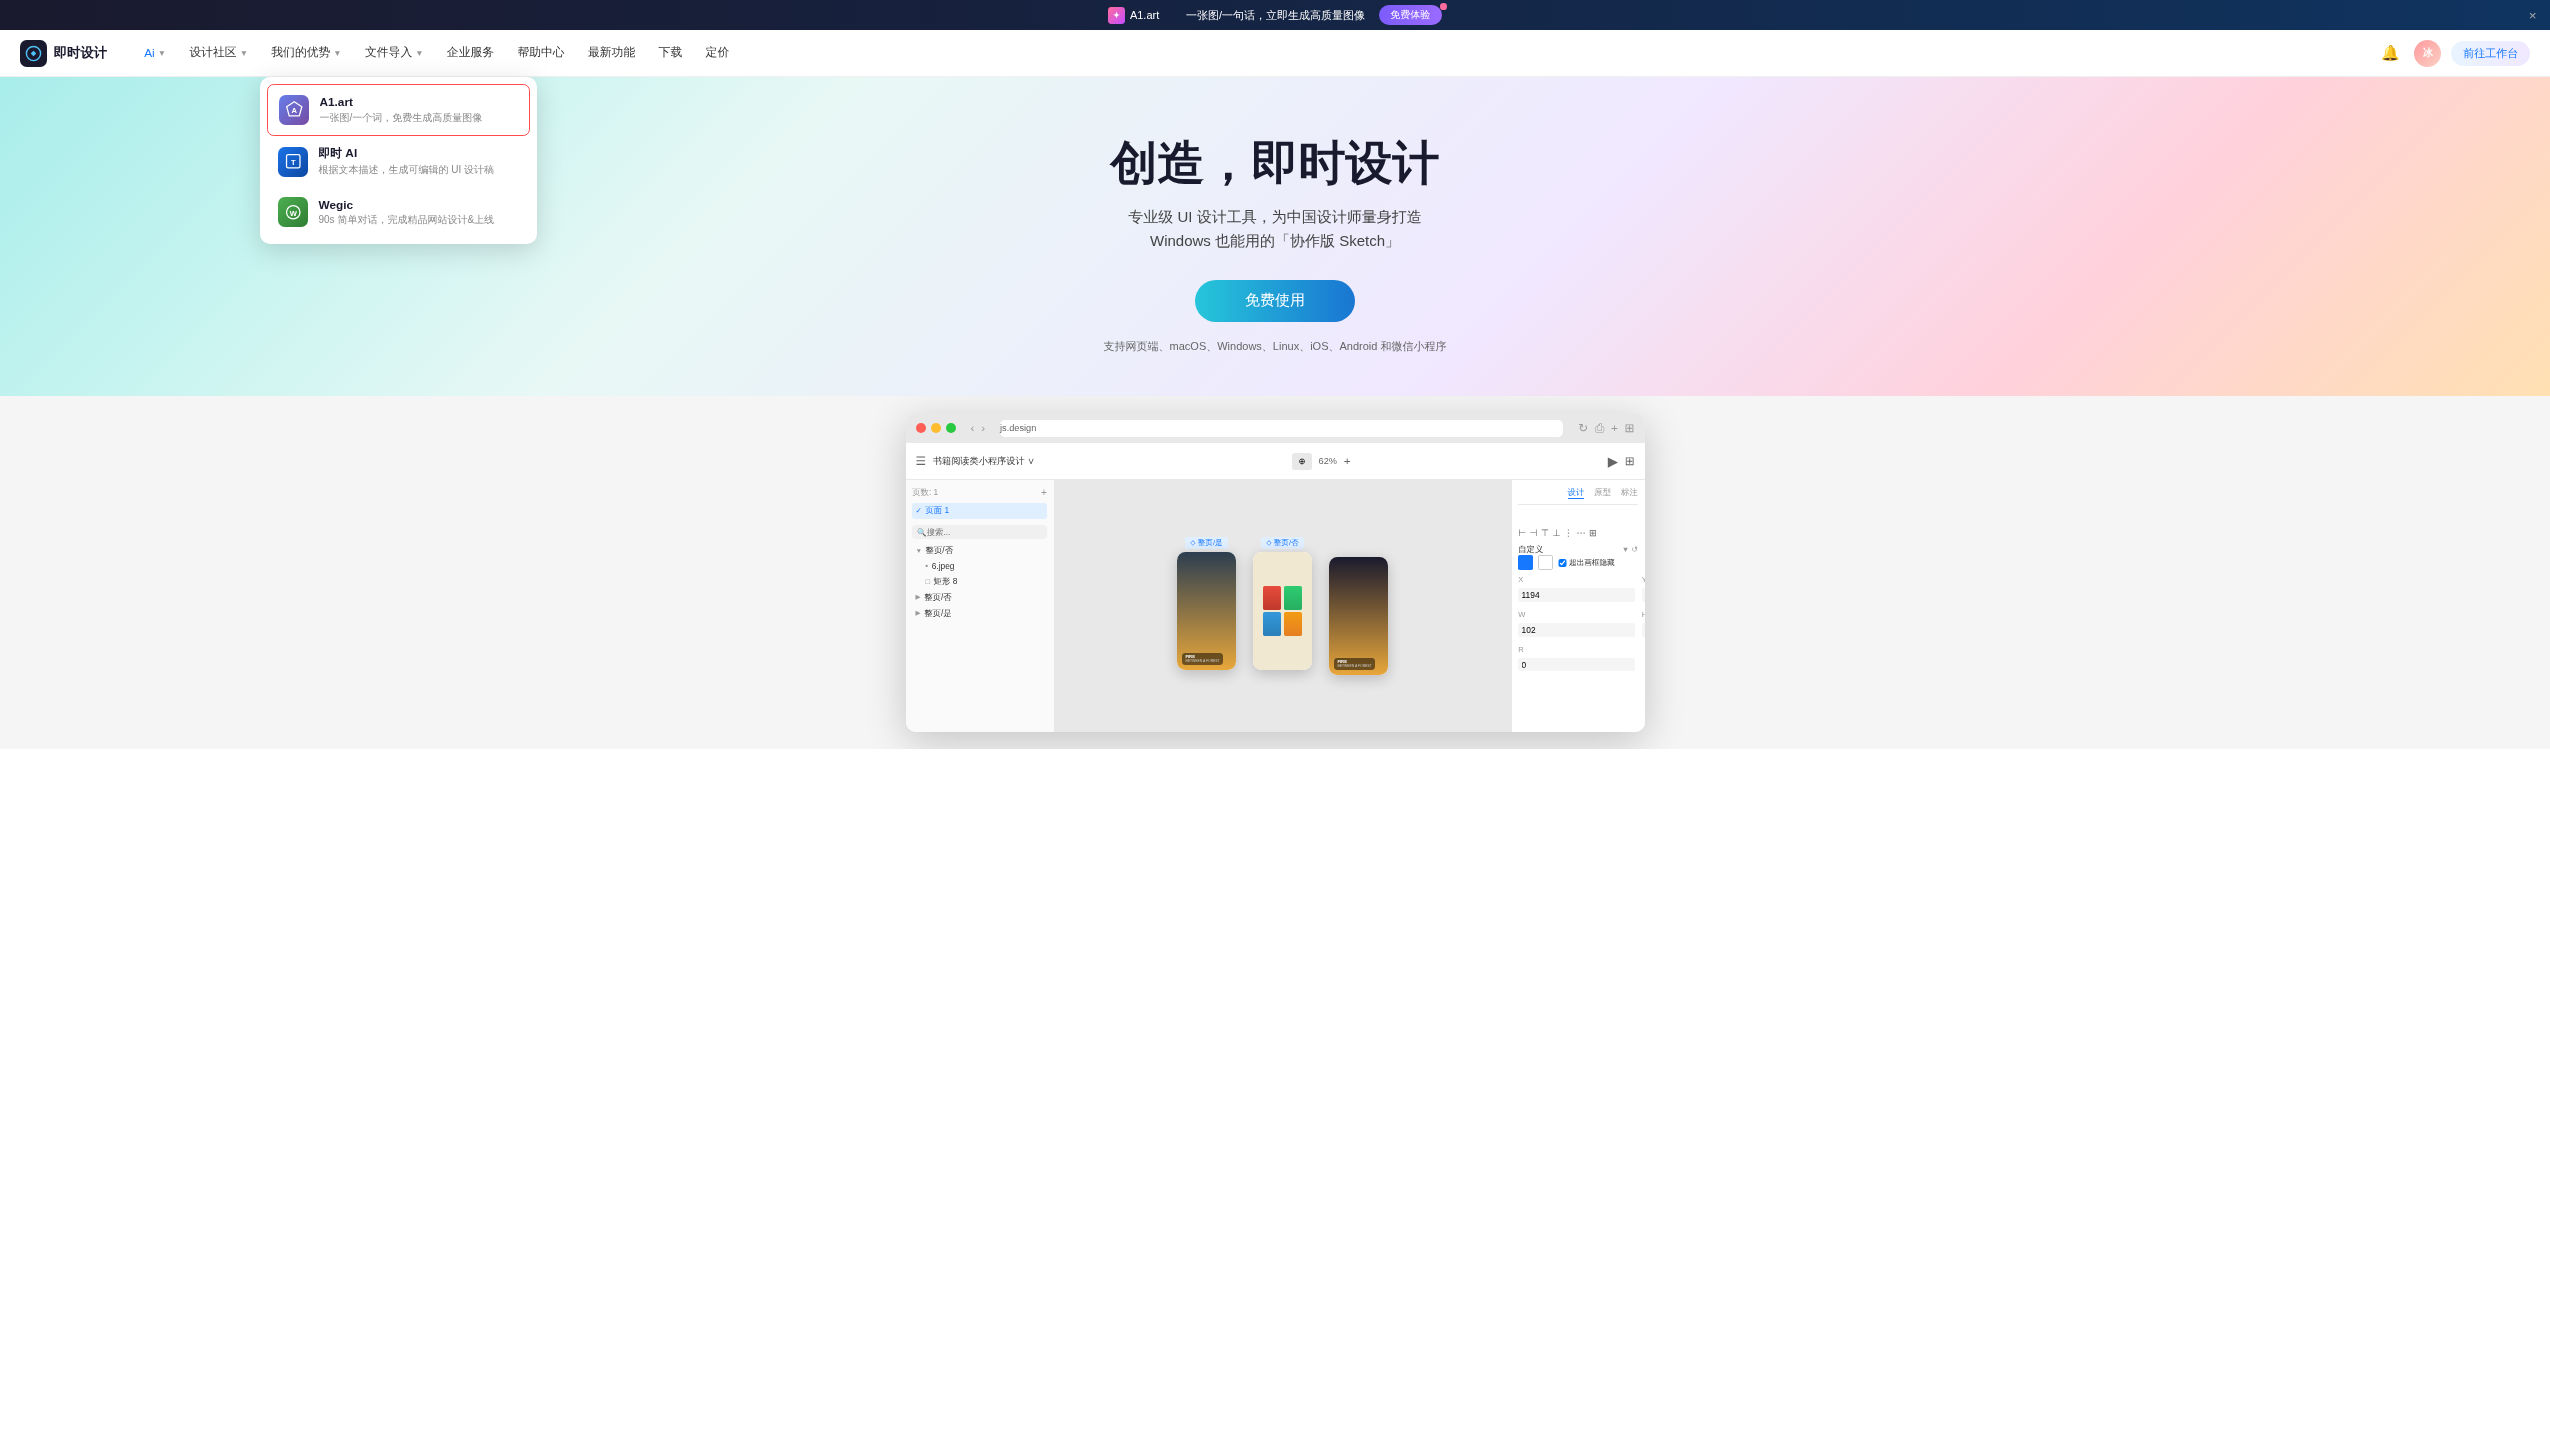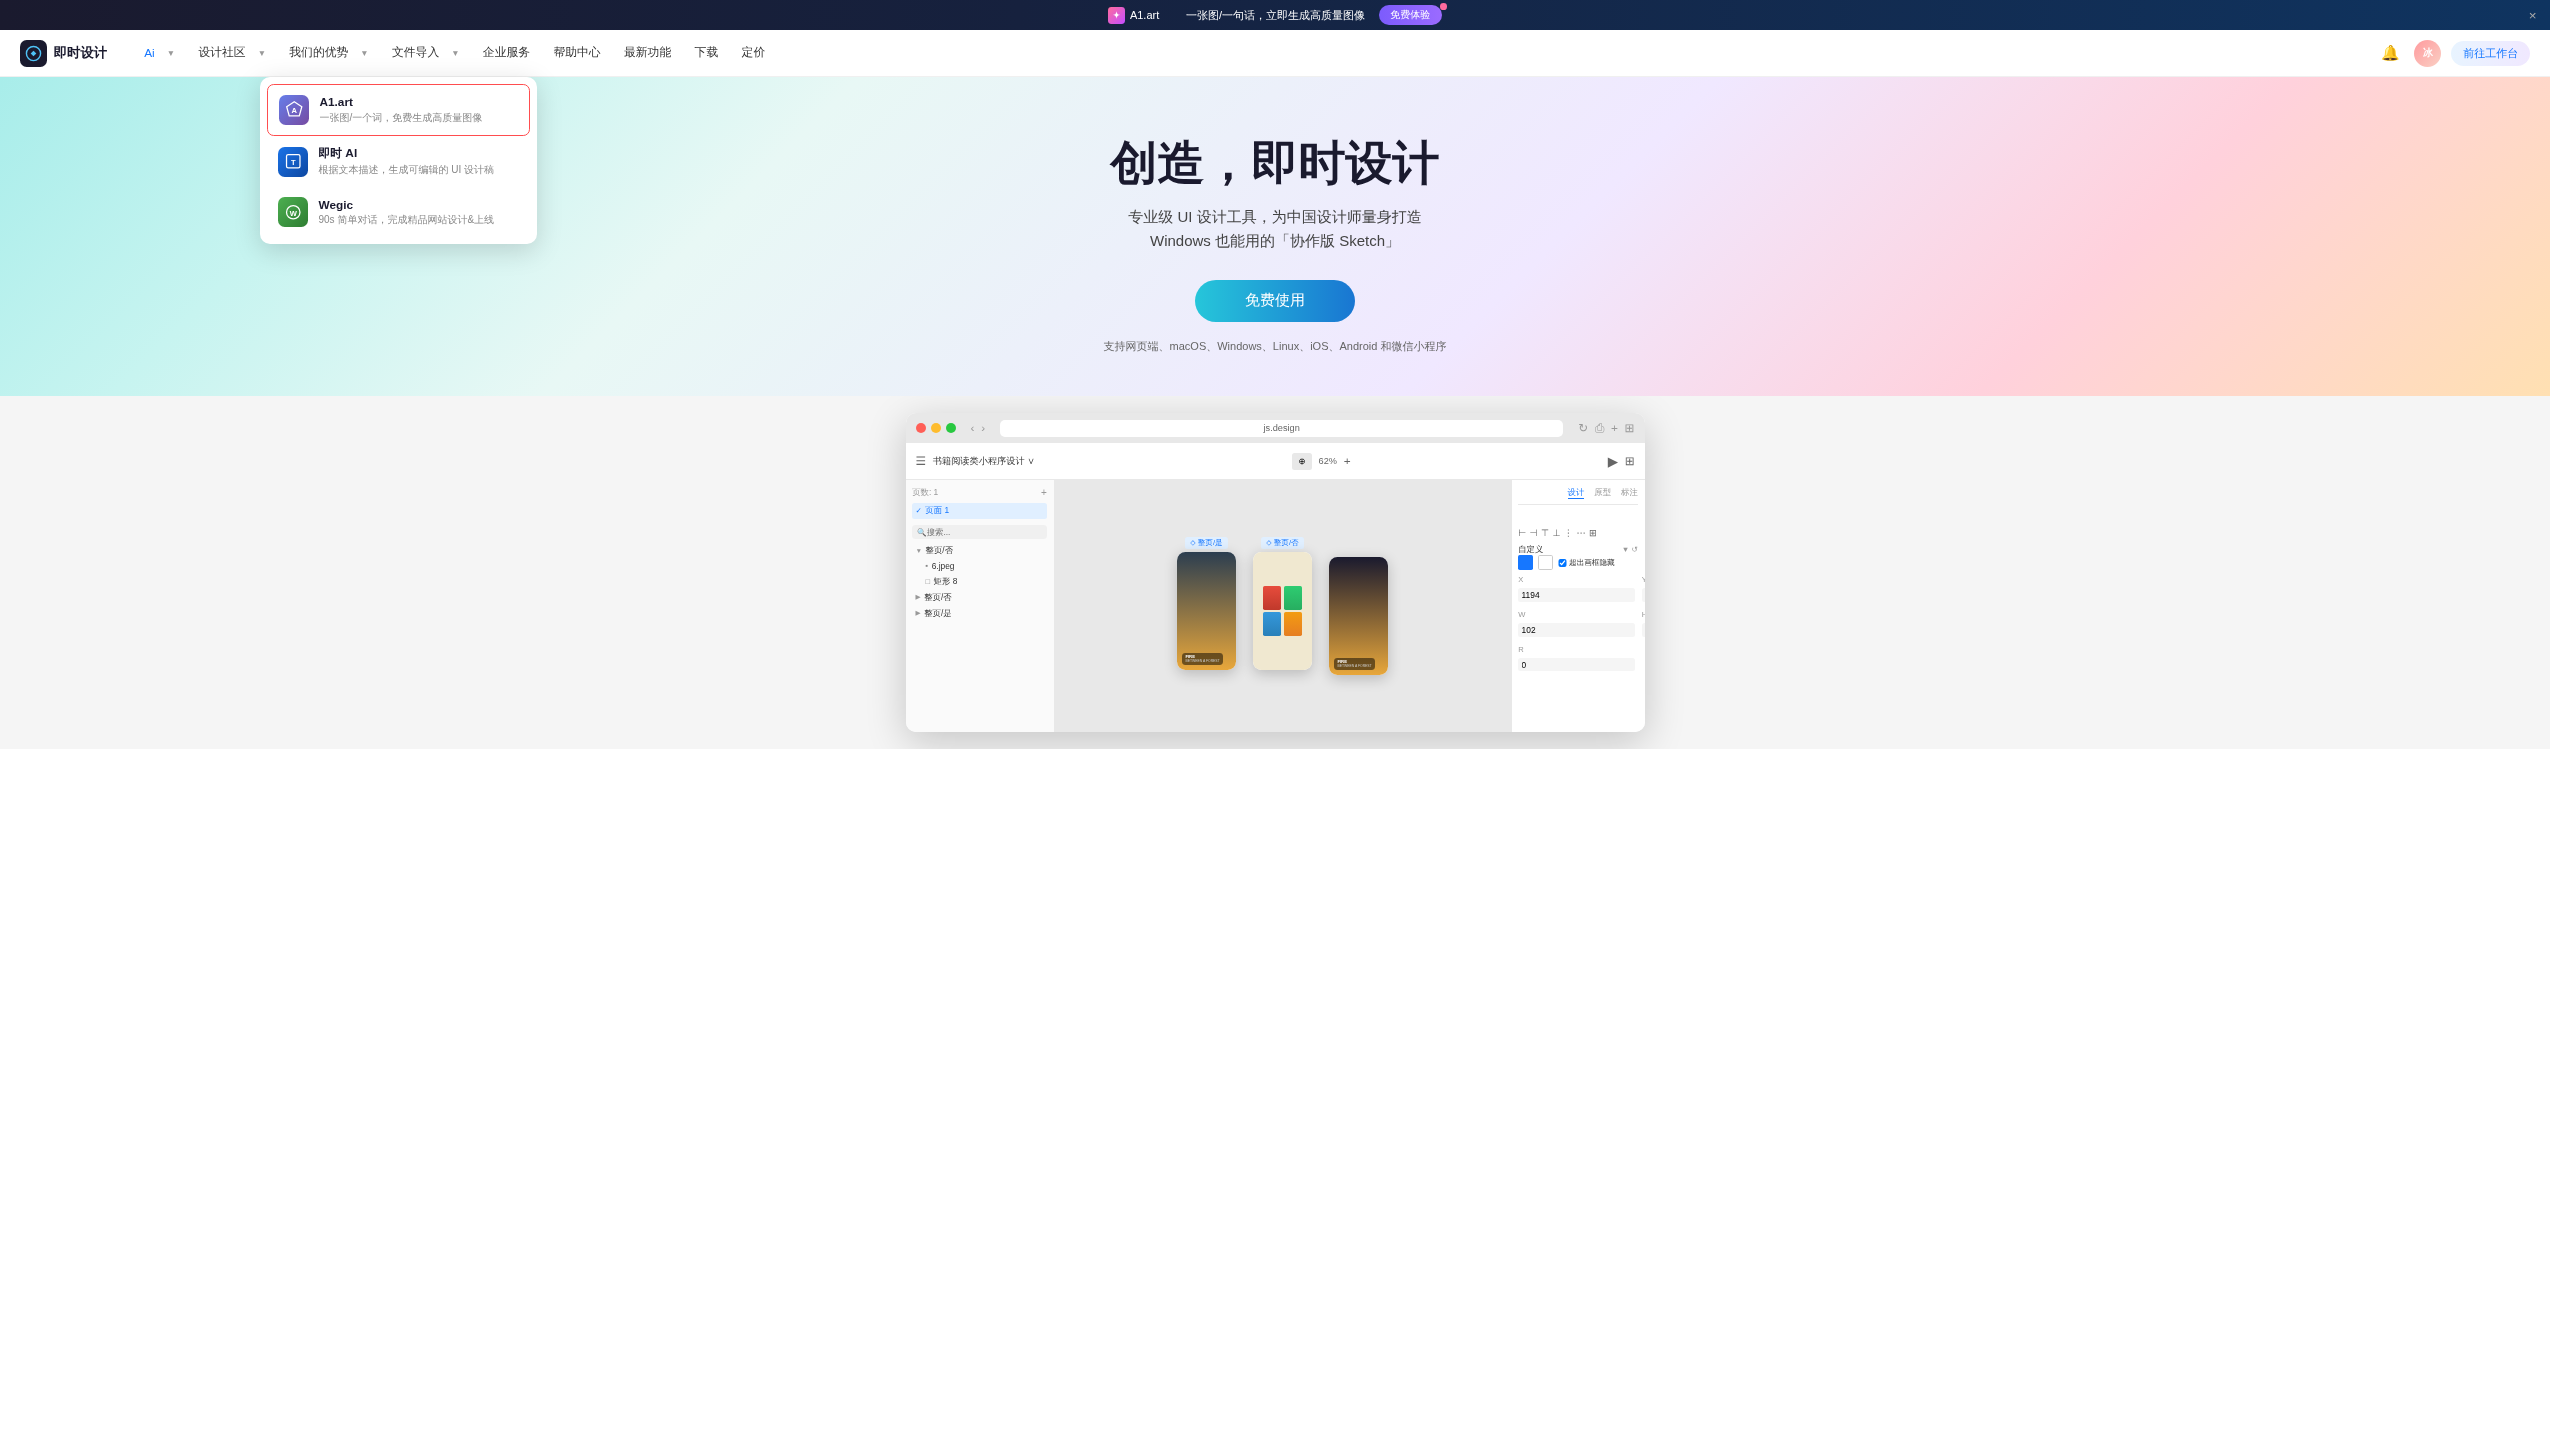--- a/index.html
+++ b/index.html
@@ -79,21 +79,21 @@
       background: #1a1a2e;
       border-radius: 6.7px;
       display: flex; align-items: center; justify-content: center;
     }
     .logo-icon svg { width: 17px; height: 17px; }
     .logo-text { font-size: 13.4px; font-weight: 600; color: #1a1a2e; }
     .nav { display: flex; align-items: center; gap: 3.4px; flex: 1; }
     .nav-item {
       display: flex;
       align-items: center;
-      gap: 12px;
+      gap: 3px;
       padding: 5px 10px;
       border-radius: 5px;
       font-size: 11.8px;
       color: #333;
       cursor: pointer;
       white-space: nowrap;
     }
     .nav-item.active { color: #1677ff; }
     .nav-chevron { font-size: 8.4px; color: #999; }
     .header-right {
@@ -240,21 +240,21 @@
     .browser-nav-btns {
       display: flex; gap: 6.7px; margin-left: 10px;
     }
     .browser-nav-btn { color: #999; font-size: 11.8px; cursor: pointer; }
     .browser-addressbar {
       flex: 1;
       background: #fff;
       border-radius: 5px;
       height: 17px;
       margin: 0 10px;
-      display: flex; align-items: center; justify-content: center;
+      display: flex; align-items: center; 
       font-size: 9.2px;
       color: #666;
     }
     .browser-actions { display: flex; gap: 6.7px; color: #999; font-size: 11.8px; }
 
     .app-toolbar {
       background: #fff;
       border-bottom: 0.8px solid #e8e8e8;
       height: 37px;
       display: flex;

